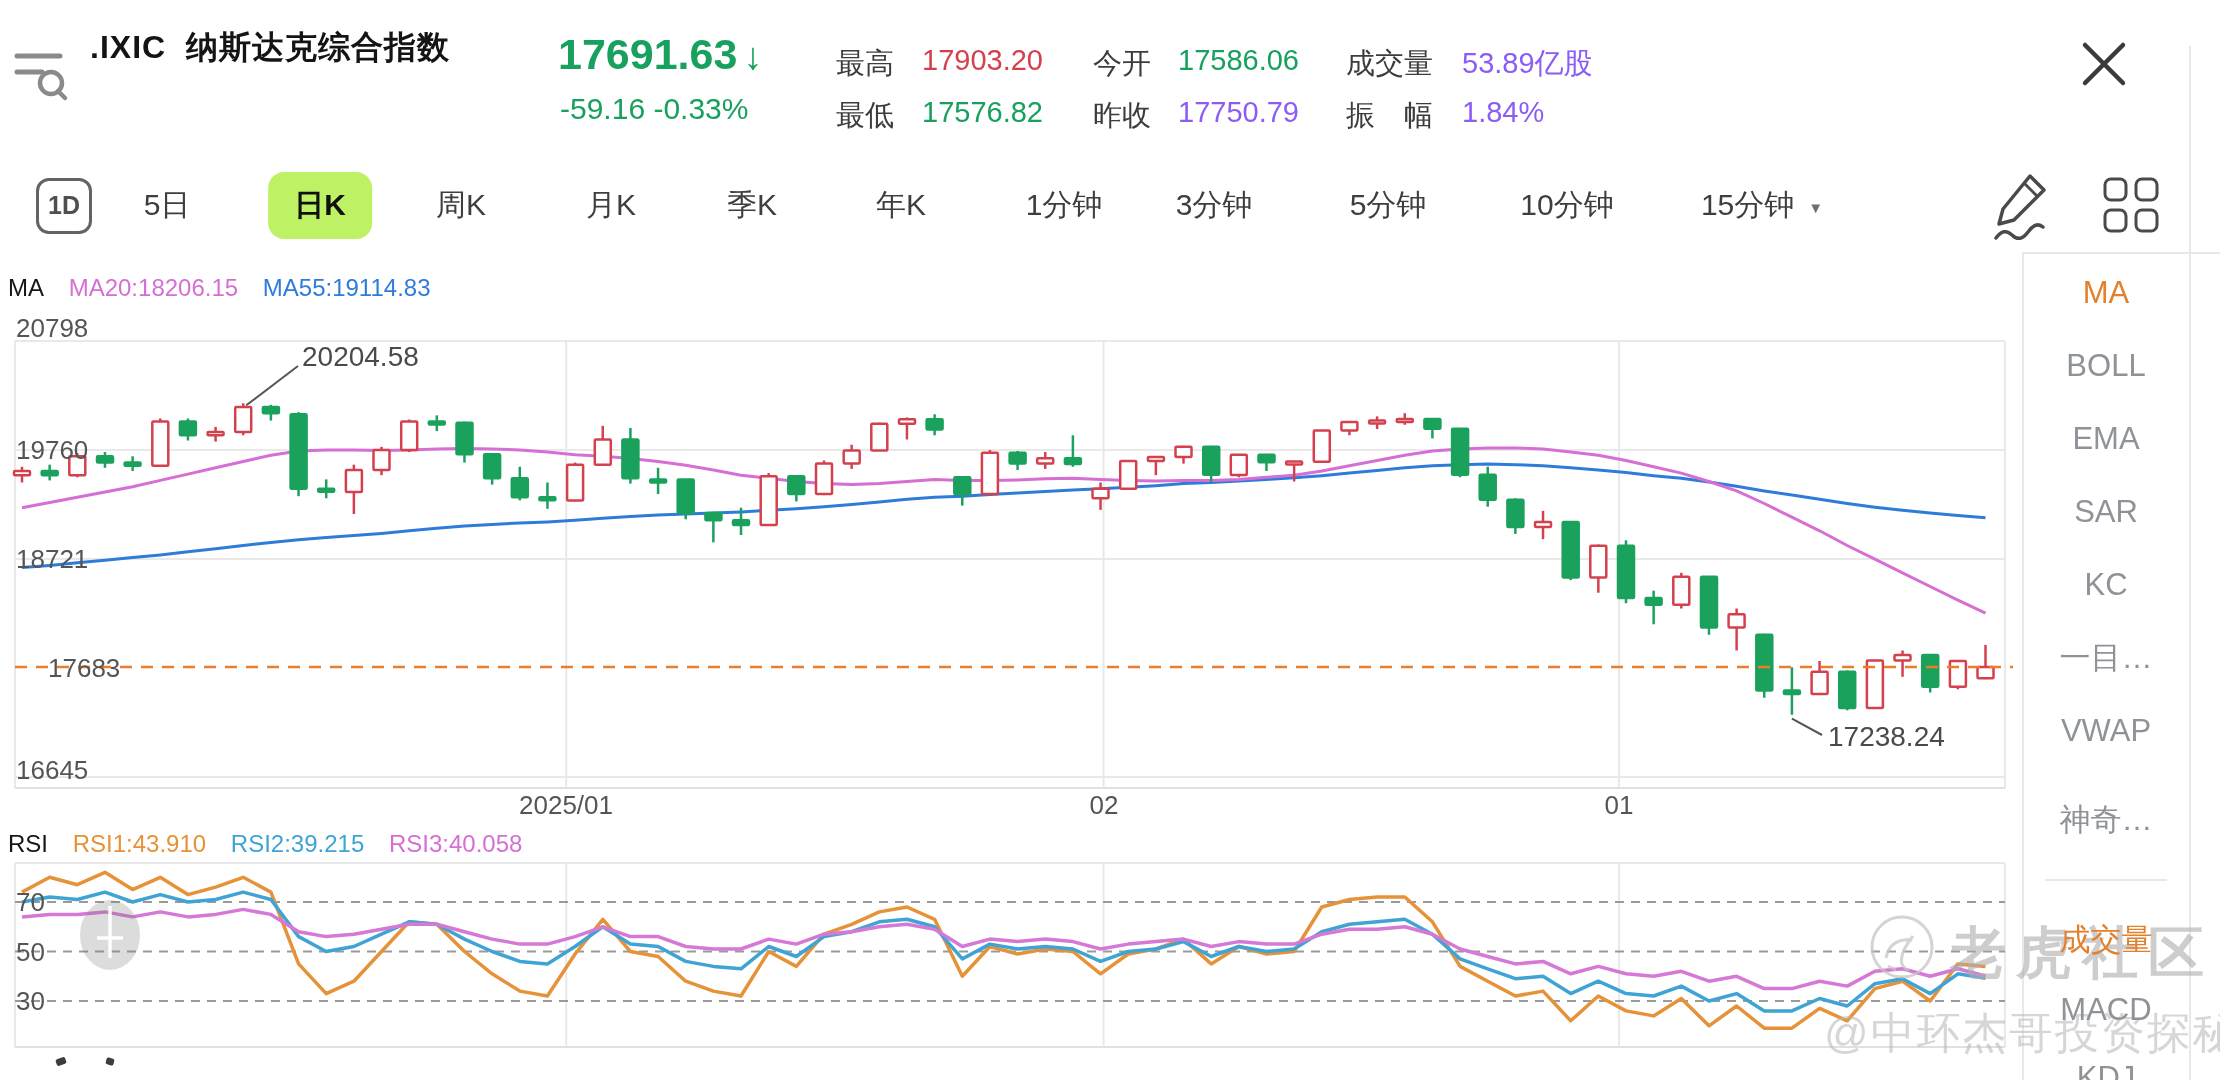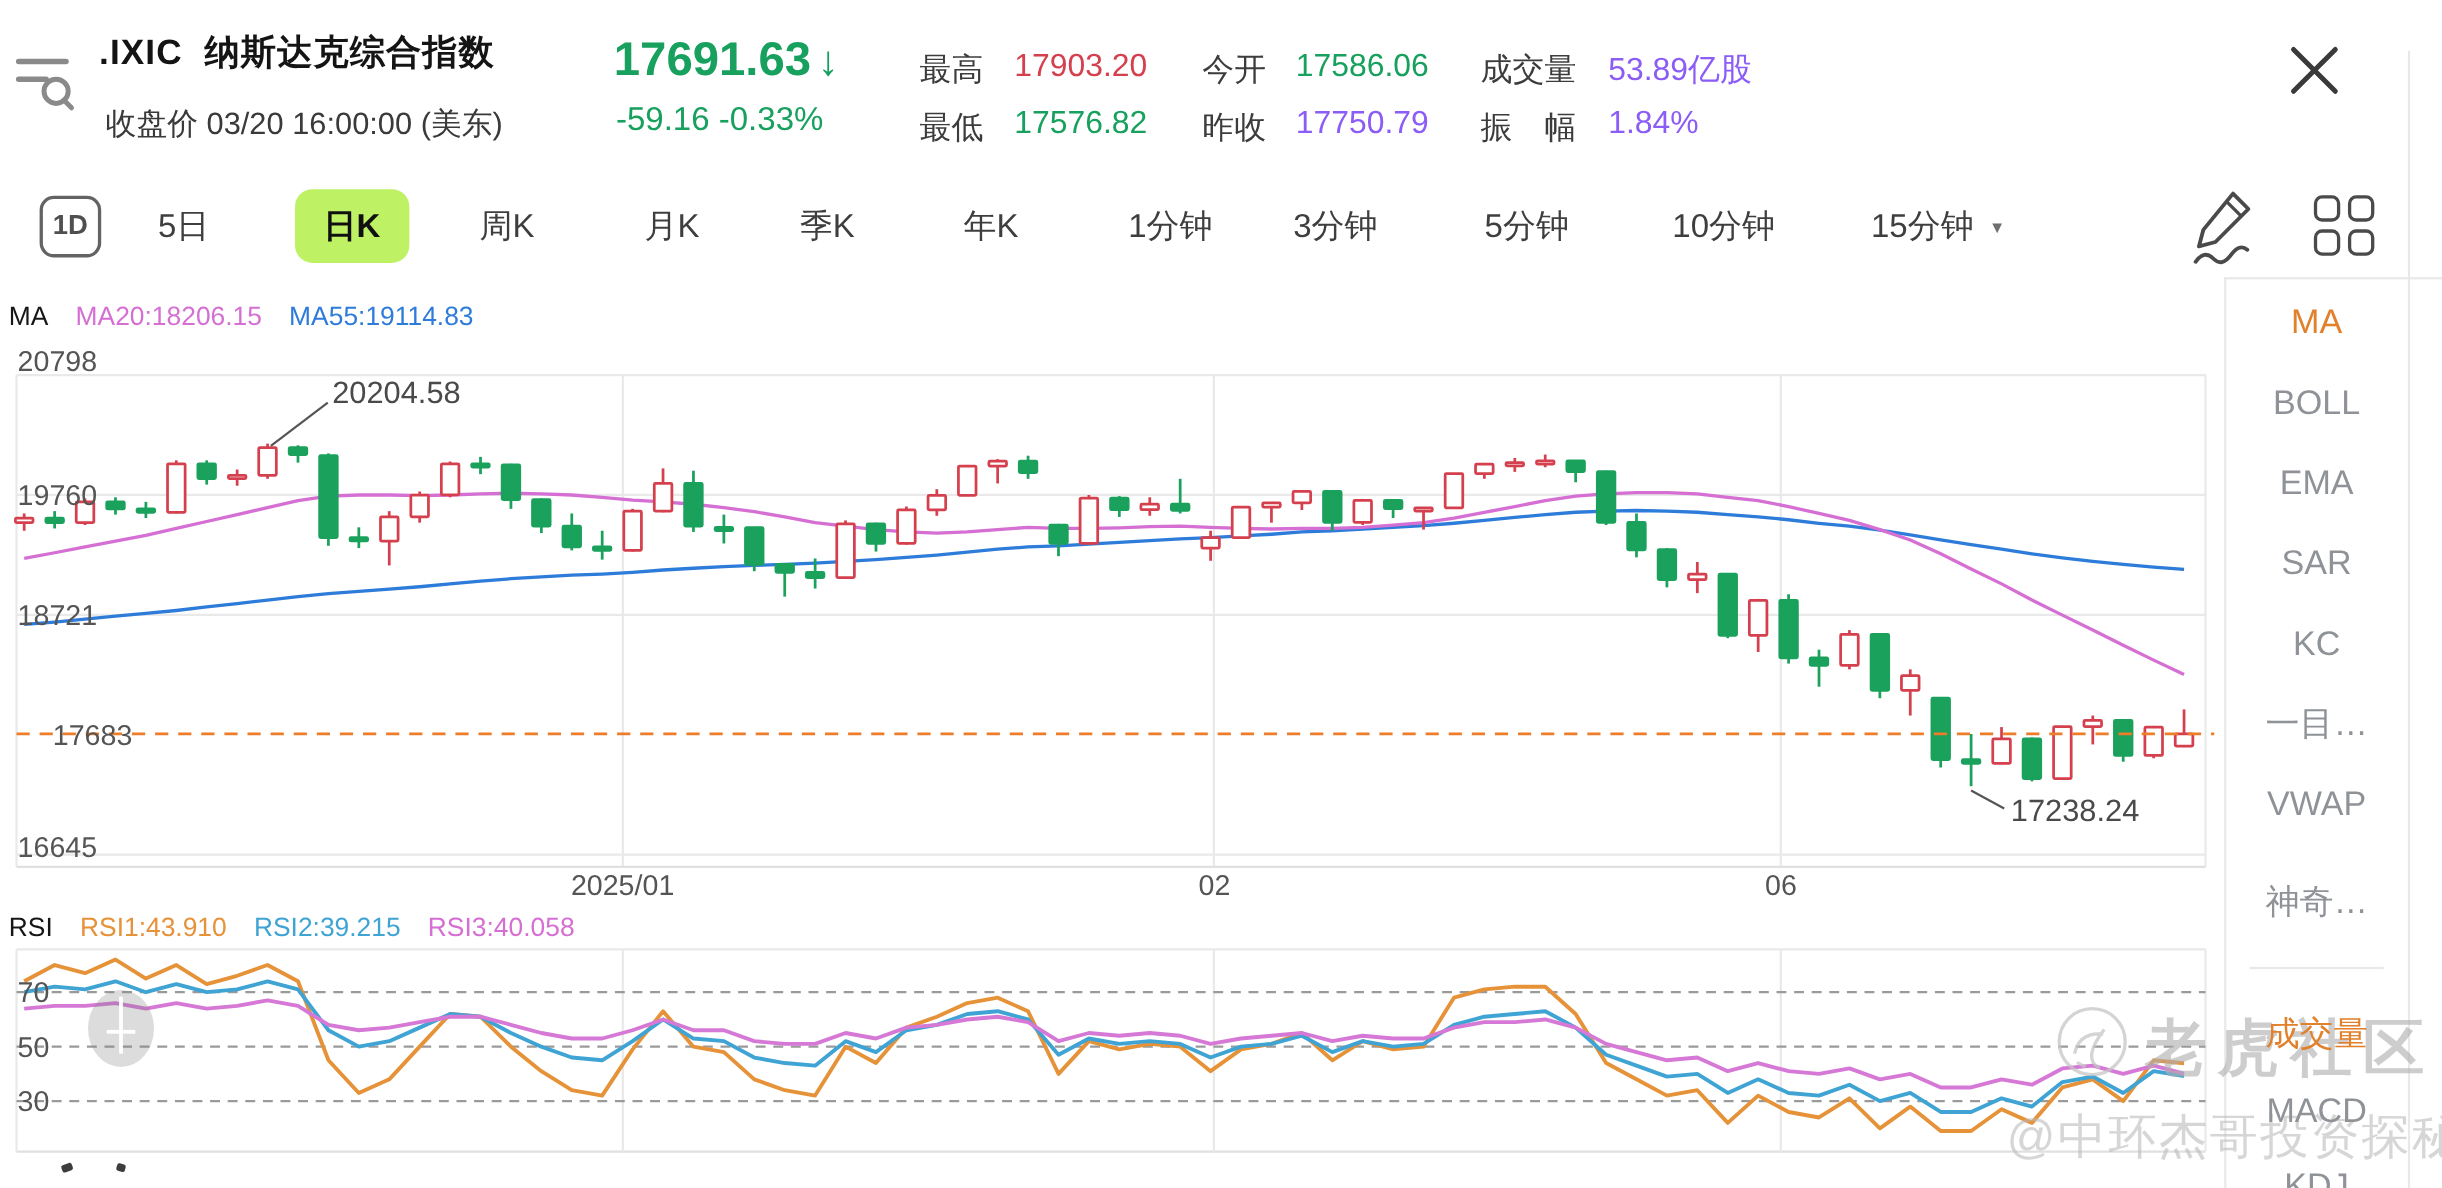--- a/index.html
+++ b/index.html
@@ -51,21 +51,20 @@
   <svg class="abs" style="left:14px;top:48px;" width="56" height="56" viewBox="0 0 56 56">
     <line x1="3" y1="8" x2="46" y2="8" stroke="#8A8A8A" stroke-width="5" stroke-linecap="round"></line>
     <line x1="3" y1="24" x2="28" y2="24" stroke="#8A8A8A" stroke-width="5" stroke-linecap="round"></line>
     <circle cx="37" cy="35" r="11" fill="none" stroke="#8A8A8A" stroke-width="4.5"></circle>
     <line x1="44" y1="43" x2="51" y2="50" stroke="#8A8A8A" stroke-width="4.5" stroke-linecap="round"></line>
   </svg>
 
   <div class="abs title">
     <span>.IXIC</span>&nbsp;&nbsp;<span>纳斯达克综合指数</span>
   </div>
-  <div class="abs session">收盘价 03/20 16:00:00 (美东)</div>
 
   <div class="abs price">
     <span>17691.63</span><span class="arrow">↓</span>
   </div>
   <div class="abs chgline">
     <span>-59.16</span>&nbsp;<span>-0.33%</span>
   </div>
 
   <div id="stats"></div>
 
@@ -328,19 +327,19 @@
     <div class="abs side-item active" style="top:940px;">成交量</div>
     <div class="abs side-item" style="top:1010px;">MACD</div>
     <div class="abs side-item" style="top:1078px;">KDJ</div>
     <div class="abs axis-label" style="left:16px;top:313px;">20798</div>
     <div class="abs axis-label" style="left:16px;top:435px;">19760</div>
     <div class="abs axis-label" style="left:16px;top:544px;">18721</div>
     <div class="abs axis-label" style="left:16px;top:653px;padding-left:32px;">17683</div>
     <div class="abs axis-label" style="left:16px;top:755px;">16645</div>
     <div class="abs axis-label x-label" style="left:486px;top:790px;">2025/01</div>
     <div class="abs axis-label x-label" style="left:1024px;top:790px;">02</div>
-    <div class="abs axis-label x-label" style="left:1539px;top:790px;">06</div>
+    <div class="abs axis-label x-label" style="left:1539px;top:790px;">01</div>
     <div class="abs axis-label" style="left:16px;top:887px;">70</div>
     <div class="abs axis-label" style="left:16px;top:937px;">50</div>
     <div class="abs axis-label" style="left:16px;top:986px;">30</div>
     <div class="abs ann" style="left:302px;top:341px;">20204.58</div>
     <div class="abs ann" style="left:1828px;top:721px;">17238.24</div>
   </div>
 
 </body></html>

